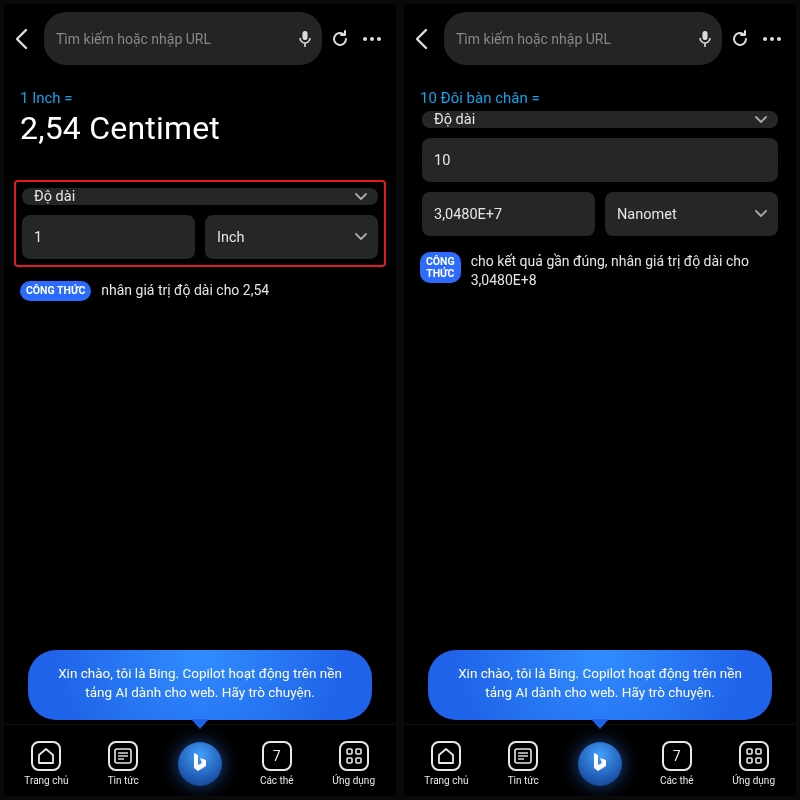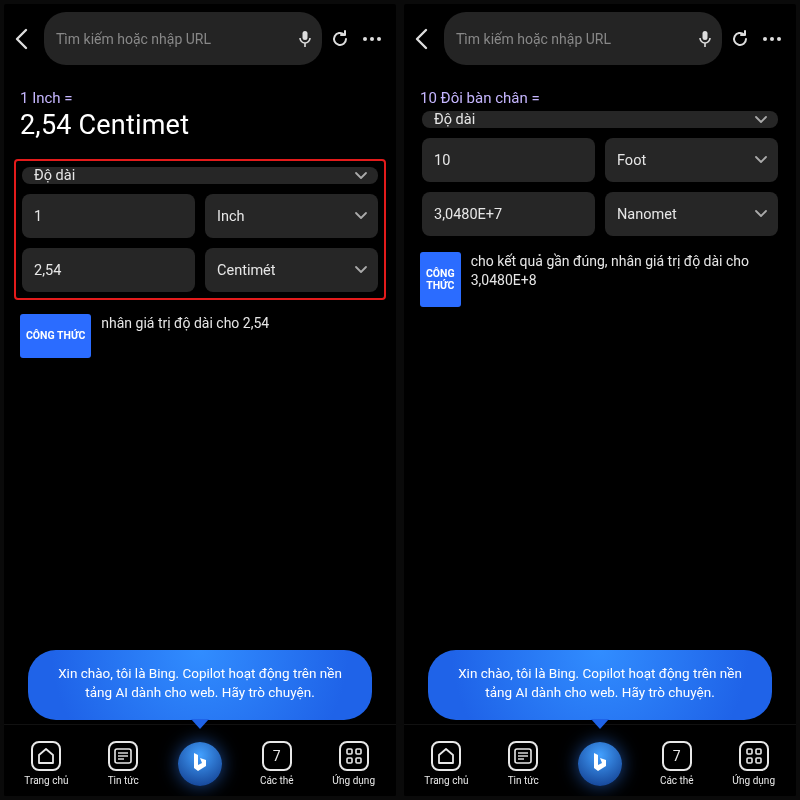--- a/index.html
+++ b/index.html
@@ -59,29 +59,29 @@
     font-size: 18px;
   }
   .content {
     flex: 1;
     padding: 10px 16px 0 16px;
     display: flex;
     flex-direction: column;
   }
   .heading-line {
     font-size: 15px;
-    color: #c4b5fd;
+    color: #0ea5e9;
     margin-top: 6px;
     margin-bottom: 2px;
   }
   .result-line {
-    font-size: 27px;
+    font-size: 32px;
     color: #fff;
     font-weight: 400;
-    margin-bottom: 18px;
+    margin-bottom: 33px;
     letter-spacing: .2px;
   }
   .controls {
     display: flex;
     flex-direction: column;
     gap: 10px;
     padding: 2px;
   }
   .controls.highlighted {
     border: 2px solid #e31b1b;
@@ -119,22 +119,22 @@
     gap: 10px;
     margin-top: 14px;
     font-size: 14px;
     line-height: 1.35;
   }
   .formula-badge {
     background: #2b6cff;
     color: #fff;
     font-size: 10.5px;
     font-weight: 700;
-    padding: 16px 6px;
-    border-radius: 3px;
+    padding: 4px 6px;
+    border-radius: 10px;
     text-align: center;
     line-height: 1.1;
     white-space: pre-wrap;
   }
   .formula-text {
     color: #e6e6e6;
     flex: 1;
   }
   .spacer { flex: 1; }
   .chatbubble {
@@ -254,33 +254,20 @@
         </div>
         <div class="field">
           <span>Inch</span>
           <span class="chev">
               <svg width="14" height="10" viewBox="0 0 14 10">
                 <path d="M2 2l5 5 5-5" stroke="#aaa" stroke-width="1.8" fill="none" stroke-linecap="round" stroke-linejoin="round"></path>
               </svg>
             </span>
         </div>
       </div>
-      <div class="field-row">
-        <div class="field">
-          <span>2,54</span>
-        </div>
-        <div class="field">
-          <span>Centimét</span>
-          <span class="chev">
-              <svg width="14" height="10" viewBox="0 0 14 10">
-                <path d="M2 2l5 5 5-5" stroke="#aaa" stroke-width="1.8" fill="none" stroke-linecap="round" stroke-linejoin="round"></path>
-              </svg>
-            </span>
-        </div>
-      </div>
     </div>
 
     <div class="formula-row">
       <div class="formula-badge">CÔNG THỨC</div>
       <div class="formula-text">nhân giá trị độ dài cho 2,54</div>
     </div>
 
     <div class="spacer"></div>
 
     <div class="chatbubble">Xin chào, tôi là Bing. Copilot hoạt động trên nền tảng AI dành cho web.
@@ -375,28 +362,20 @@
         <span class="chev">
             <svg width="14" height="10" viewBox="0 0 14 10">
               <path d="M2 2l5 5 5-5" stroke="#aaa" stroke-width="1.8" fill="none" stroke-linecap="round" stroke-linejoin="round"></path>
             </svg>
           </span>
       </div>
       <div class="field-row">
         <div class="field">
           <span>10</span>
         </div>
-        <div class="field">
-          <span>Foot</span>
-          <span class="chev">
-              <svg width="14" height="10" viewBox="0 0 14 10">
-                <path d="M2 2l5 5 5-5" stroke="#aaa" stroke-width="1.8" fill="none" stroke-linecap="round" stroke-linejoin="round"></path>
-              </svg>
-            </span>
-        </div>
       </div>
       <div class="field-row">
         <div class="field">
           <span>3,0480E+7</span>
         </div>
         <div class="field">
           <span>Nanomet</span>
           <span class="chev">
               <svg width="14" height="10" viewBox="0 0 14 10">
                 <path d="M2 2l5 5 5-5" stroke="#aaa" stroke-width="1.8" fill="none" stroke-linecap="round" stroke-linejoin="round"></path>

